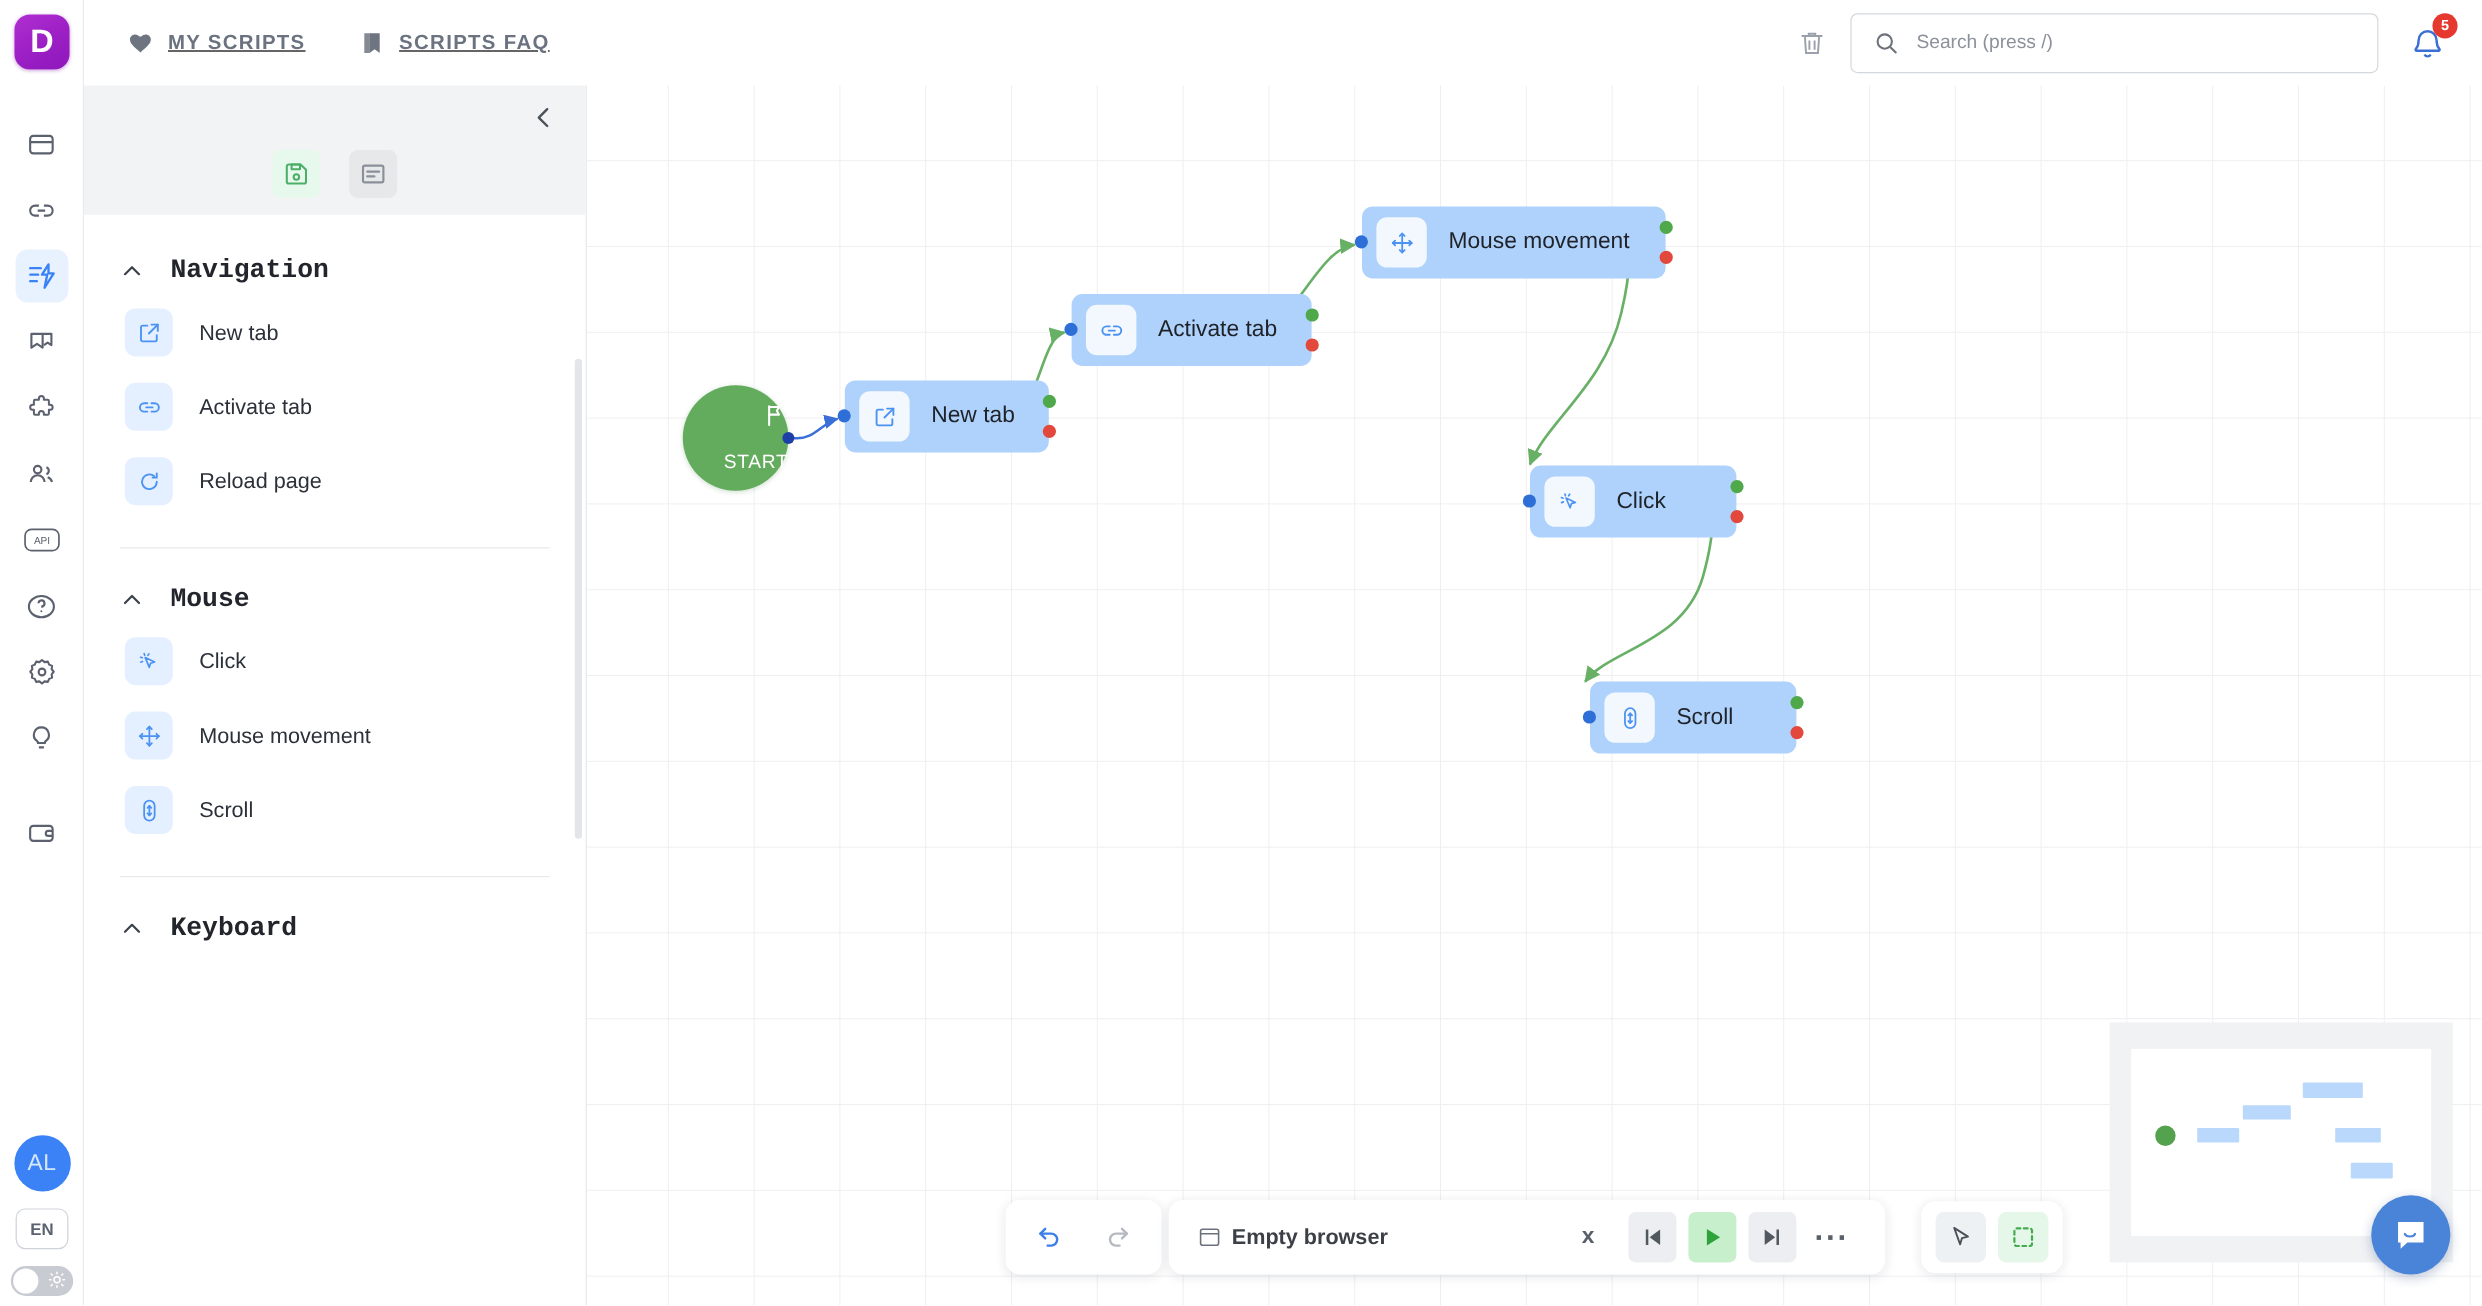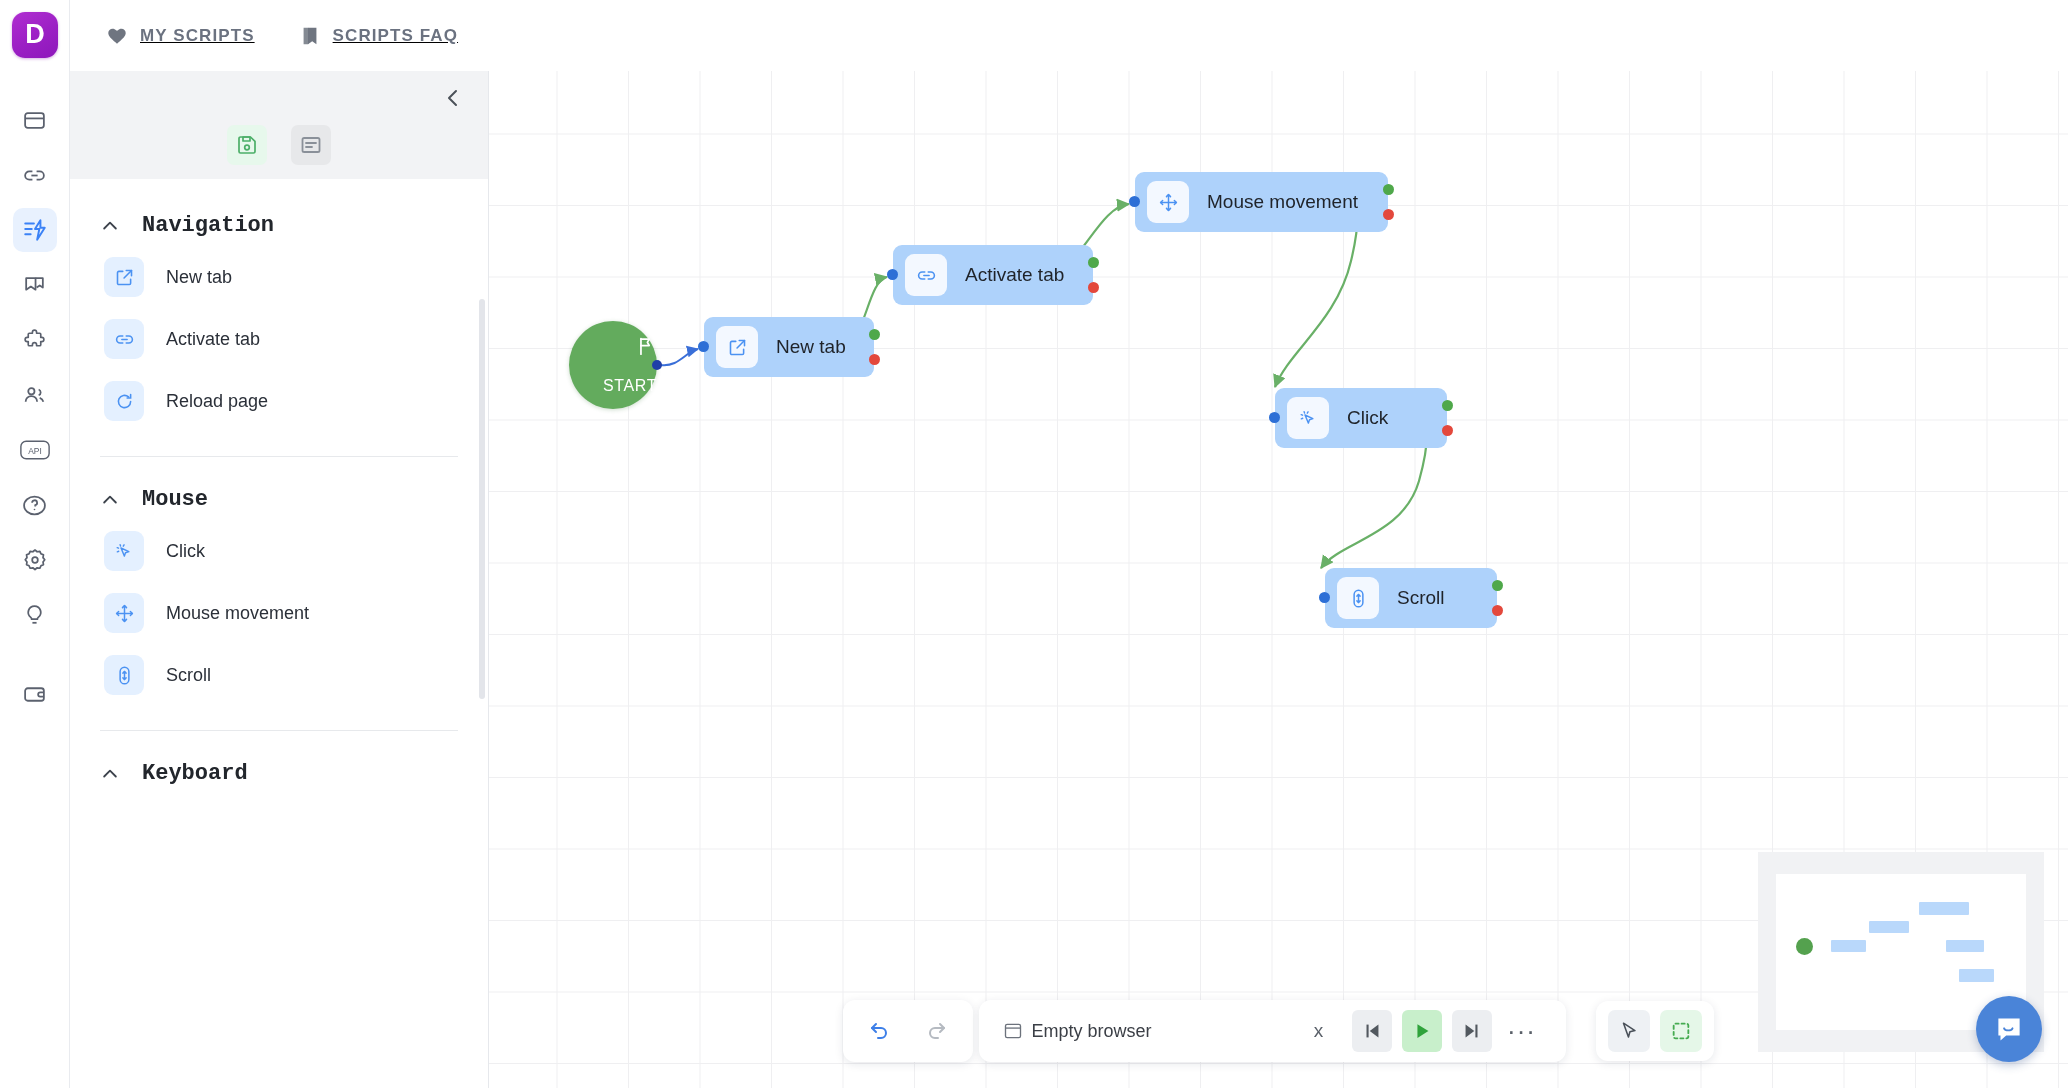--- a/index.html
+++ b/index.html
@@ -200,21 +200,21 @@
   .port.ok  { background: #4fa84a; right: -6px; top: 12px; }
   .port.err { background: #e3483c; right: -6px; bottom: 12px; }
   .port.start-out { background: #1f3fa8; right: -5px; top: 50%; margin-top: -5px; width:10px;height:10px; }
 
   
   .bottom-bar {
     position: absolute; left: 0; right: 0; bottom: 26px;
     display: flex; align-items: center; justify-content: center; gap: 0;
     z-index: 25; pointer-events: none;
   }
-  .bb-group { pointer-events: auto; background: #fff; border-radius: 12px; box-shadow: 0 2px 10px rgba(20,30,60,.10); display: flex; align-items: center; }
+  .bb-group { pointer-events: auto; background: #fff; border-radius: 12px; box-shadow: 0 2px 10px rgba(20,30,60,.10); display: flex; align-items: center; font-weight: bold; }
   .bb-undo { padding: 10px 16px; gap: 14px; }
   .bb-main { padding: 10px 24px; gap: 0; margin-left: 6px; }
   .bb-select { padding: 9px 12px; gap: 10px; margin-left: 30px; }
   .icon-btn { width: 42px; height: 42px; display: flex; align-items: center; justify-content: center; border-radius: 7px; color: #5a6069; }
   .icon-btn.undo { color: #3d7fe8; }
   .icon-btn.redo { color: #b5bac1; }
   .run-label { display: flex; align-items: center; gap: 8px; font-size: 18px; color: #3b3f46; margin-right: 150px; }
   .playbtns { display: flex; align-items: center; gap: 10px; }
   .pbtn { width: 40px; height: 42px; border-radius: 6px; background: #eceef1; display: flex; align-items: center; justify-content: center; color: #52585f; }
   .pbtn.play { background: #c8efcb; color: #2fa33b; }
@@ -319,20 +319,37 @@
           </svg>
       </div>
       <div class="rail-btn" style="margin-top:24px">
         <svg width="25" height="25" viewBox="0 0 24 24" fill="none" stroke="currentColor" stroke-width="1.7" stroke-linejoin="round">
             <rect x="3" y="6" width="18" height="12" rx="2.5"></rect>
             <path d="M21 10h-3.5a2 2 0 0 0 0 4H21"></path>
           </svg>
       </div>
     </div>
 
+    <div class="rail-bottom">
+      <div class="avatar">
+        <span>AL</span>
+      </div>
+      <div class="lang-btn">
+        <span>EN</span>
+      </div>
+      <div class="theme-toggle">
+        <div class="knob"></div>
+        <span class="sun">
+          <svg width="15" height="15" viewBox="0 0 24 24" fill="none" stroke="currentColor" stroke-width="2" stroke-linecap="round">
+              <circle cx="12" cy="12" r="4"></circle>
+              <path d="M12 2v2M12 20v2M4.2 4.2l1.4 1.4M18.4 18.4l1.4 1.4M2 12h2M20 12h2M4.2 19.8l1.4-1.4M18.4 5.6l1.4-1.4"></path>
+            </svg>
+        </span>
+      </div>
+    </div>
   </div>
 
   <div class="main">
 
     <div class="topbar">
       <div class="tabs">
         <div class="tab">
           <span class="t-icon">
             <svg width="22" height="22" viewBox="0 0 24 24" fill="currentColor">
                 <path d="M12 20.5l-1.4-1.3C5.5 14.6 2.5 11.9 2.5 8.6 2.5 6 4.6 4 7.2 4c1.5 0 3 .7 3.9 1.9h1.8C13.8 4.7 15.3 4 16.8 4 19.4 4 21.5 6 21.5 8.6c0 3.3-3 6-8.1 10.6L12 20.5z"></path>
@@ -344,20 +361,48 @@
           <span class="t-icon">
             <svg width="22" height="22" viewBox="0 0 24 24" fill="currentColor">
                 <path d="M5 3h14v18l-4.6-3.4L9.8 21V3H5z"></path>
                 <path d="M5 3h5v18H5z" opacity=".85"></path>
               </svg>
           </span>
           <span>SCRIPTS FAQ</span>
         </div>
       </div>
 
+      <div class="topbar-right">
+        <div class="trash-btn">
+          <svg width="26" height="26" viewBox="0 0 24 24" fill="none" stroke="currentColor" stroke-width="1.5">
+              <path d="M4 6.5h16"></path>
+              <path d="M9.5 6.5V4.8h5V6.5"></path>
+              <path d="M6.5 6.5l.9 13h9.2l.9-13"></path>
+              <path d="M10 10v7M14 10v7"></path>
+            </svg>
+        </div>
+        <div class="search-box">
+          <span style="display:flex;color:#6d727b">
+            <svg width="22" height="22" viewBox="0 0 24 24" fill="none" stroke="currentColor" stroke-width="1.9">
+                <circle cx="10.5" cy="10.5" r="6.5"></circle>
+                <path d="M15.4 15.4L21 21"></path>
+              </svg>
+          </span>
+          <input type="text" placeholder="Search (press /)" style="">
+        </div>
+        <div class="bell-wrap">
+          <span style="display:flex;color:#3b6fd4">
+            <svg width="30" height="30" viewBox="0 0 24 24" fill="none" stroke="currentColor" stroke-width="1.6">
+                <path d="M6 10a6 6 0 0 1 12 0c0 4 1.3 5.2 1.9 5.9.3.4 0 1.1-.6 1.1H4.7c-.6 0-.9-.7-.6-1.1C4.7 15.2 6 14 6 10z"></path>
+                <path d="M10 19.5a2.2 2.2 0 0 0 4 0"></path>
+              </svg>
+          </span>
+          <span class="bell-badge">5</span>
+        </div>
+      </div>
     </div>
 
     <div class="panel">
       <div class="panel-head">
         <div class="panel-collapse">
           <svg width="24" height="24" viewBox="0 0 24 24" fill="none" stroke="currentColor" stroke-width="2" stroke-linecap="round" stroke-linejoin="round">
               <path d="M15 5l-7 7 7 7"></path>
             </svg>
         </div>
         <div class="hbtn save">

